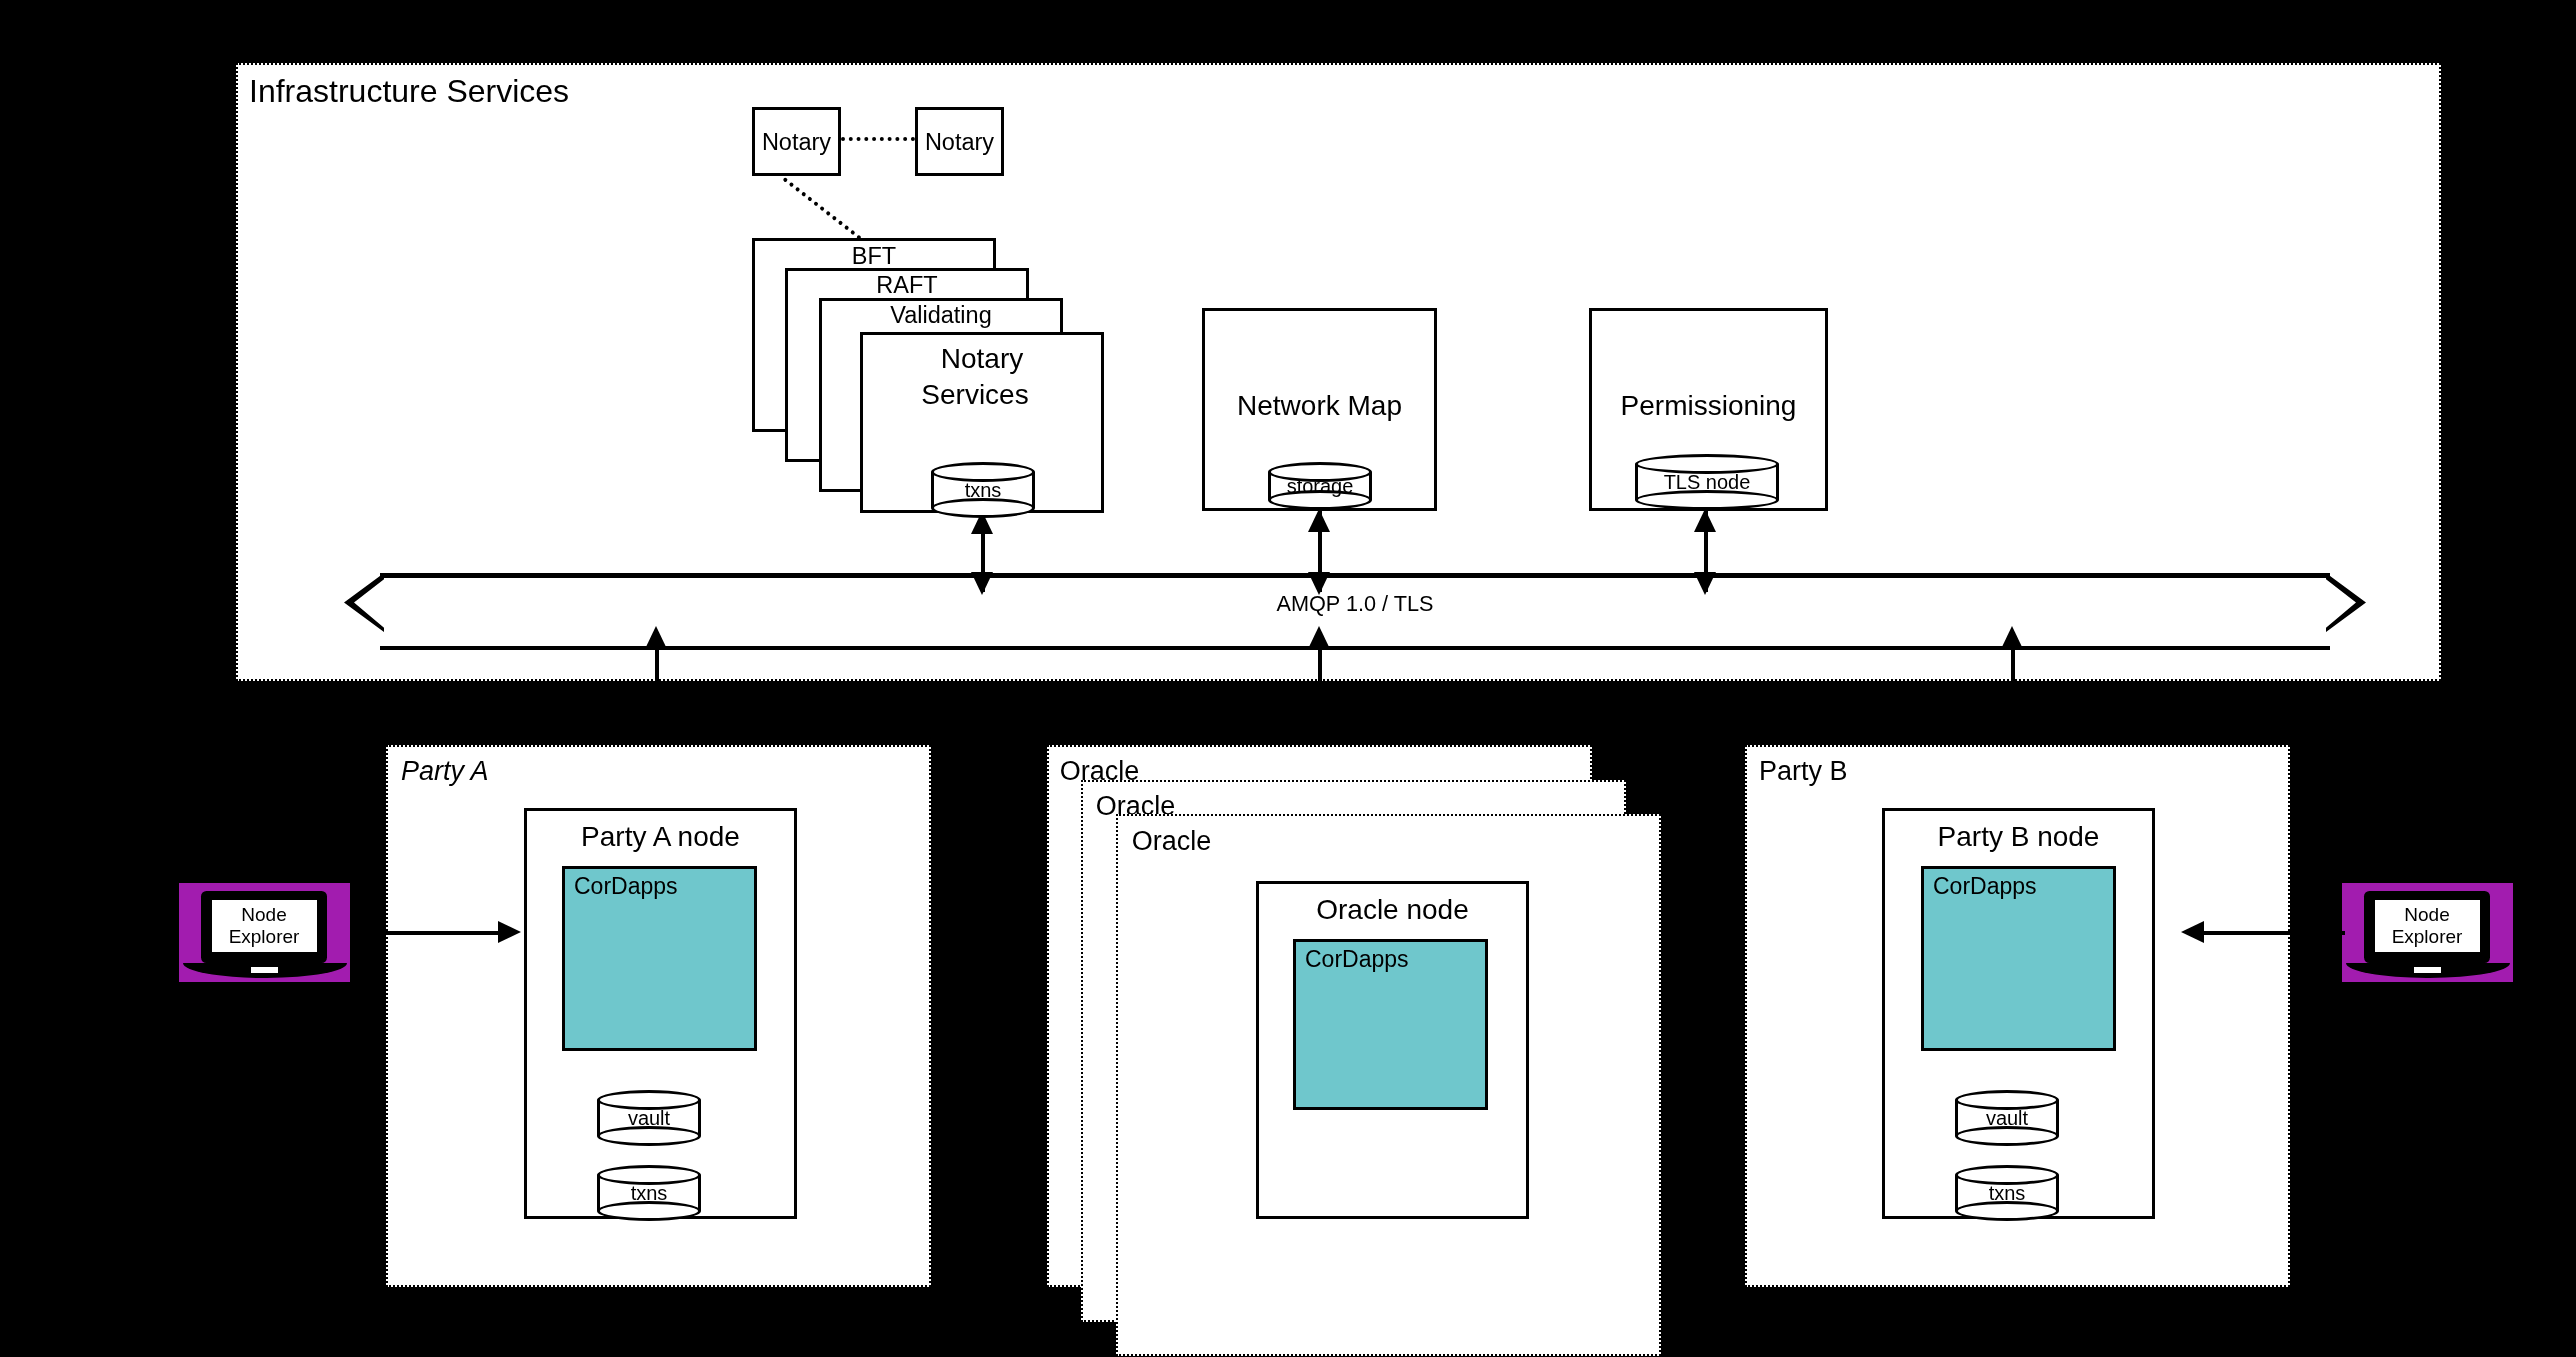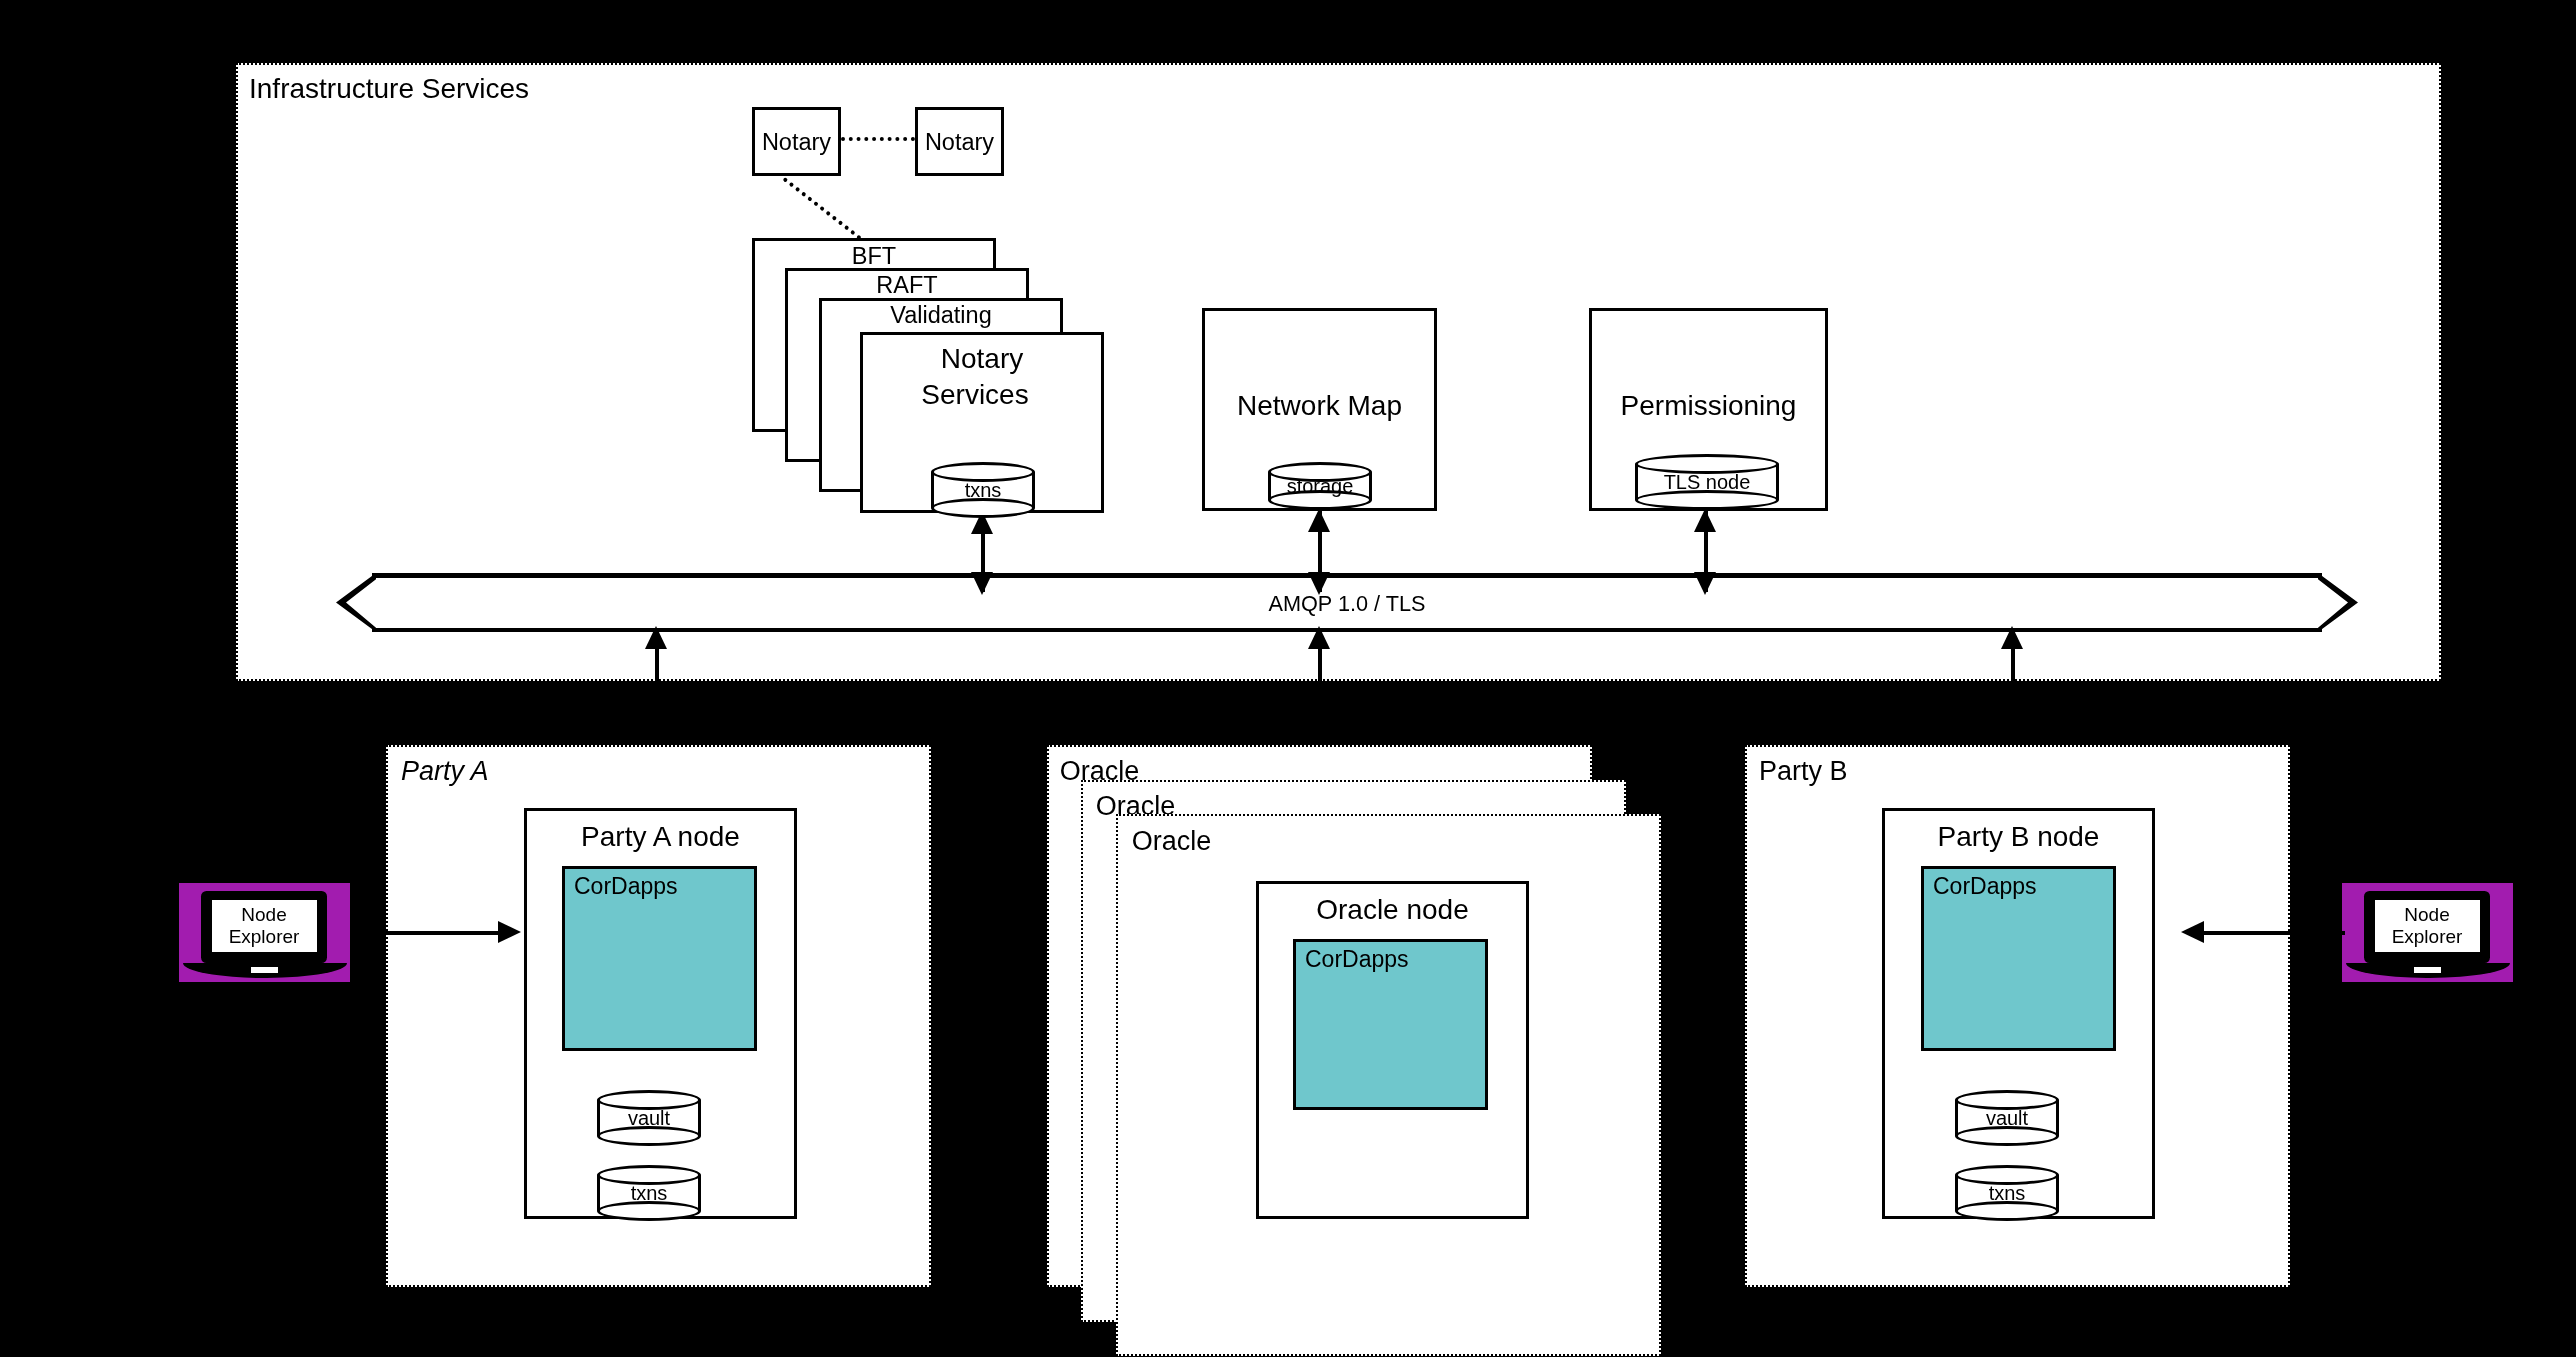--- a/index.html
+++ b/index.html
@@ -43,21 +43,21 @@
                align-items:center;justify-content:center;font-size:19px;line-height:1.15;}
   .laptop .base{position:absolute;background:#000;border-radius:0 0 50% 50%/0 0 100% 100%;}
   .laptop .notch{position:absolute;background:#fff;}
 </style>
 </head>
 <body>
 
 <div id="canvas">
 
   <div class="panel" style="left:236px;top:63px;width:2205px;height:618px;"></div>
-  <div class="lbl ttl" style="left:249px;top:75px;font-size:28px;">Infrastructure Services</div>
+  <div class="lbl ttl" style="left:249px;top:75px;font-size:32px;">Infrastructure Services</div>
 
   <div class="box" style="left:752px;top:107px;width:89px;height:69px;"></div>
   <div class="lbl ctr" style="left:752px;top:131px;width:89px;font-size:23.5px;">Notary</div>
 
   <div class="box" style="left:915px;top:107px;width:89px;height:69px;"></div>
   <div class="lbl ctr" style="left:915px;top:131px;width:89px;font-size:23.5px;">Notary</div>
 
   <div class="dotline" style="left:841px;top:137px;width:74px;"></div>
 
   <div class="dotline" style="left:785px;top:177px;width:113px;transform-origin:0 0;transform:rotate(38deg);"></div>
@@ -105,21 +105,21 @@
   <div class="arrowDown" style="left:971px;top:572px;"></div>
 
   <div class="vline" style="left:1318px;top:511px;height:81px;"></div>
   <div class="arrowUp" style="left:1308px;top:509px;"></div>
   <div class="arrowDown" style="left:1308px;top:572px;"></div>
 
   <div class="vline" style="left:1704px;top:511px;height:81px;"></div>
   <div class="arrowUp" style="left:1694px;top:509px;"></div>
   <div class="arrowDown" style="left:1694px;top:572px;"></div>
 
-  <div class="bus" style="left:336px;top:573px;width:2022px;height:59px;">
+  <div class="bus" style="left:344px;top:573px;width:2022px;height:77px;">
     <div class="rail" style="top:0;"></div>
     <div class="rail" style="bottom:0;"></div>
     <div class="chev" style="left:0;top:0;width:40px;height:59px;
                 background:#000;clip-path:polygon(0% 50%,40px 0%,40px 6.3px,10px 50%,40px 93%,40px 100%);"></div>
     <div class="chev" style="right:0;top:0;width:40px;height:59px;
                 background:#000;clip-path:polygon(100% 50%,0% 0%,0% 6.3px,30px 50%,0% 93%,0% 100%);"></div>
     <div class="lbl" style="top:20px;">AMQP 1.0 / TLS</div>
   </div>
 
   <div class="vline" style="left:655px;top:632px;height:50px;"></div>

